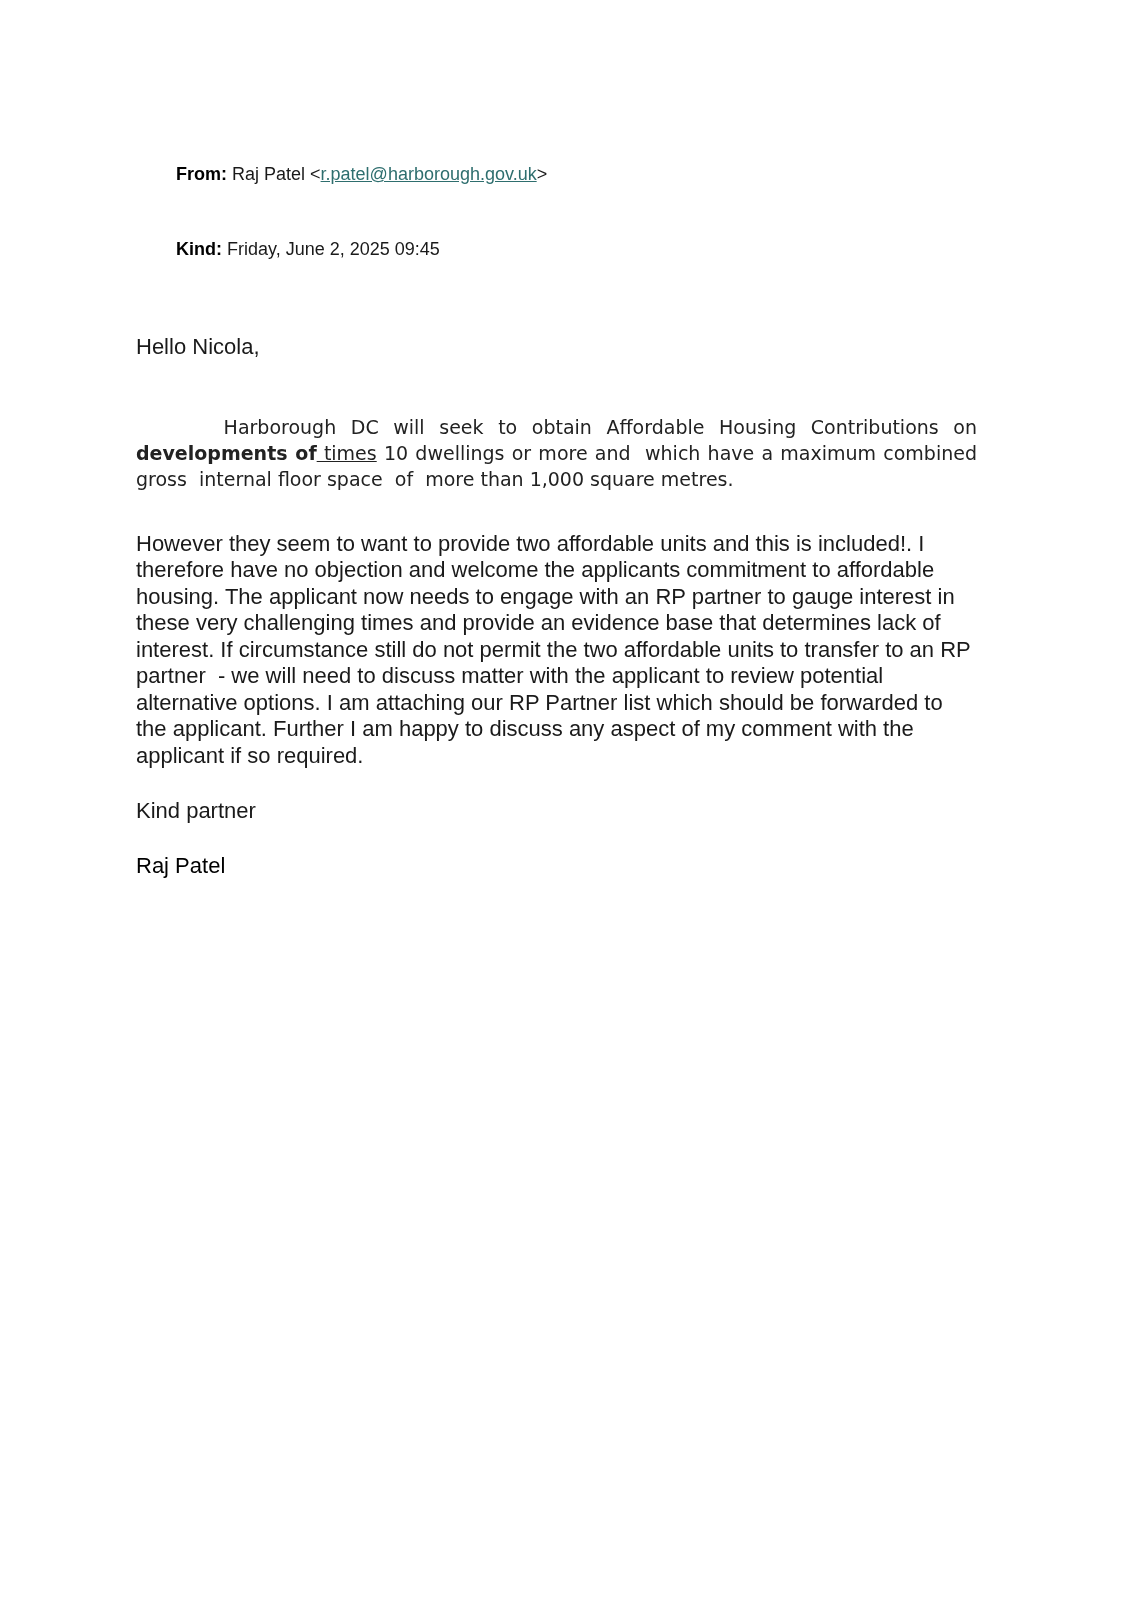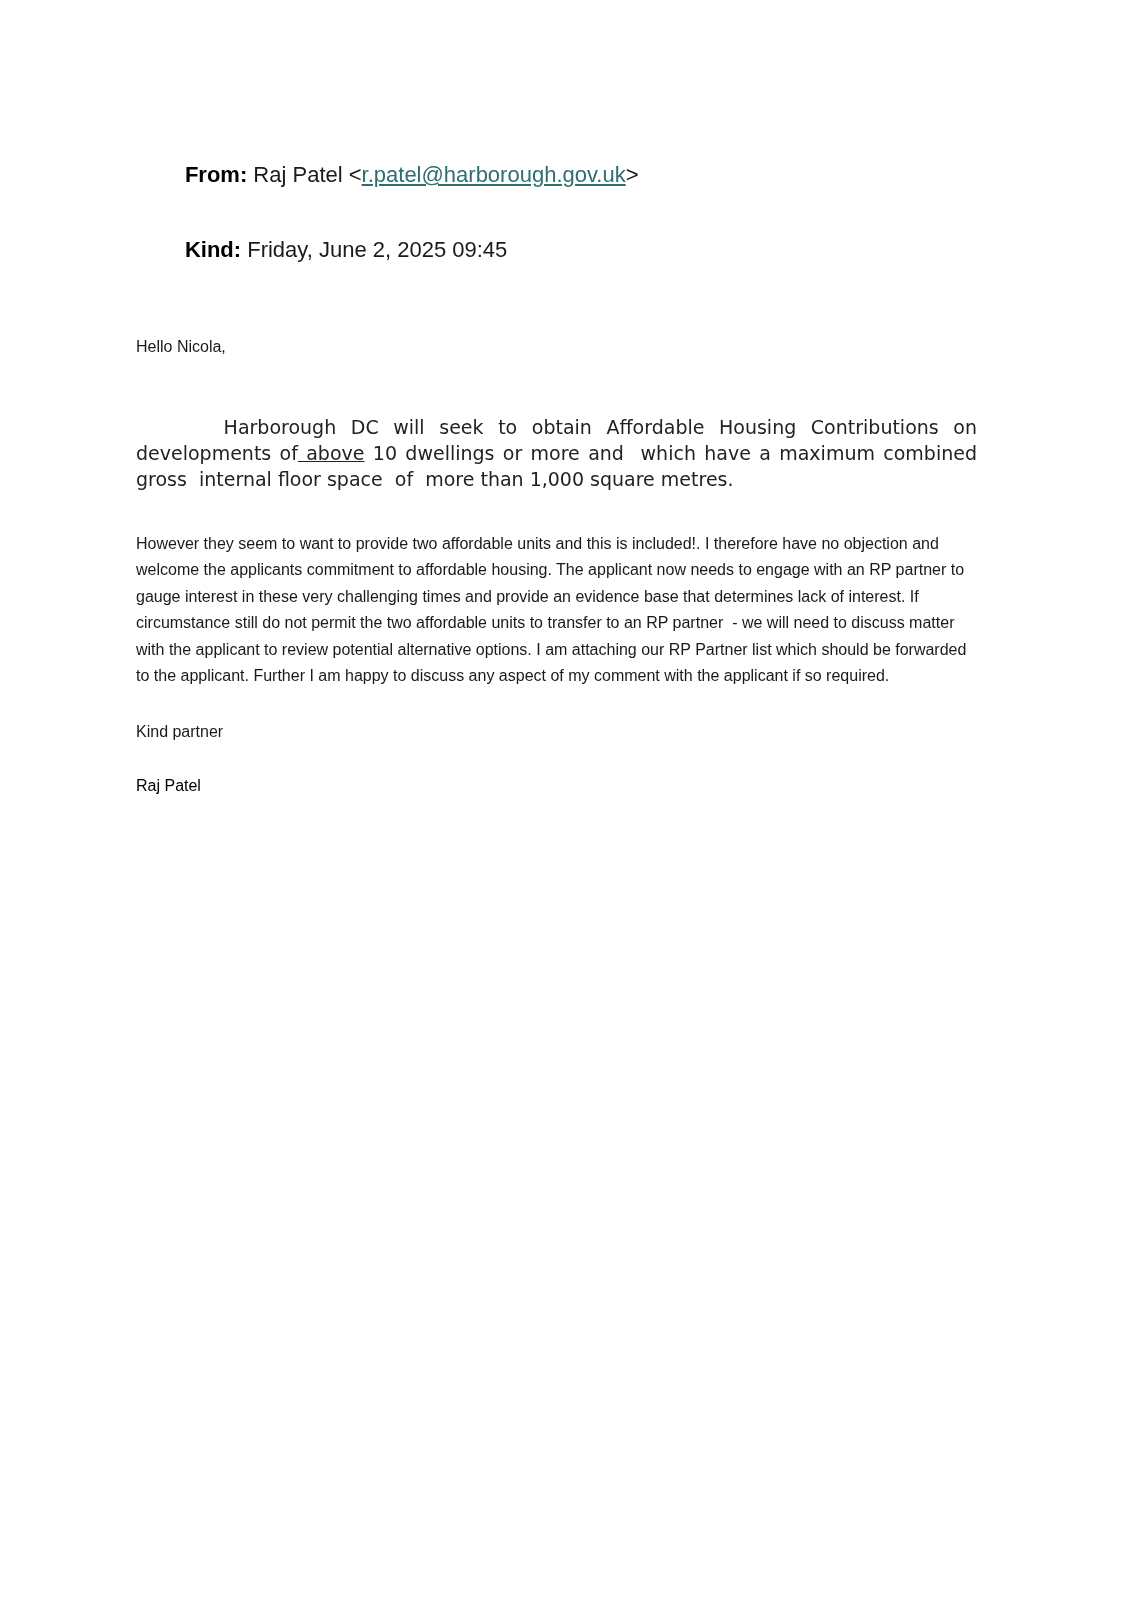--- a/index.html
+++ b/index.html
@@ -11,51 +11,51 @@
     margin: 0 auto;
     background: #ffffff;
     font-family: "Liberation Sans", sans-serif;
     color: #1a1a1a;
     padding: 137px 155px 40px 136px;
   }
   .content { width: 841px; }
 
   
   .hdr-line {
-    font-size: 22px;
+    font-size: 18px;
     line-height: 25px;
     white-space: pre-wrap;
   }
   .hdr-label { font-weight: bold; color: #000000; }
   a.email-link {
     color: #2e6e6e;
     text-decoration: underline;
     cursor: pointer;
   }
 
   
   .para {
-    font-size: 16px;
+    font-size: 22px;
     line-height: 26.5px;
     white-space: pre-wrap;
   }
   .greeting { margin-top: 47px; }
   .intro { margin-top: 35px; }
   .underline-space { text-decoration: underline; }
 
   .quote {
     margin-top: 27px;
     font-family: "DejaVu Sans", sans-serif;
     font-size: 19px;
     line-height: 26px;
     color: #222222;
     text-align: justify;
     white-space: pre-wrap;
   }
-  .quote .q-bold { font-weight: normal; }
+  .quote .q-bold { font-weight: bold; }
   .quote .q-underline { text-decoration: underline; }
 
   .main-para { margin-top: 13px; }
   .closing { margin-top: 29px; }
   .signature { margin-top: 28px; font-weight: normal; color: #000000; }
 </style>
 </head>
 <body>
 
 <div class="page">
@@ -67,21 +67,21 @@
       </div>
       <div class="hdr-line">
         <span class="hdr-label">Kind:</span><span> Friday, June 2, 2025 09:45</span>
       </div>
     </div>
 
     <div class="para greeting">Hello Nicola,</div>
 
 
     <div class="quote">
-      <span>Harborough DC will seek to obtain Affordable Housing Contributions on </span><span class="q-bold">developments of</span><span class="q-underline"> above</span><span> 10 dwellings or more and  which have a maximum combined gross  internal floor space  of  more than 1,000 square metres.</span>
+      <span>Harborough DC will seek to obtain Affordable Housing Contributions on </span><span class="q-bold">developments of</span><span class="q-underline"> times</span><span> 10 dwellings or more and  which have a maximum combined gross  internal floor space  of  more than 1,000 square metres.</span>
     </div>
 
     <div class="para main-para">However they seem to want to provide two affordable units and this is included!. I therefore have no objection and welcome the applicants commitment to affordable housing. The applicant now needs to engage with an RP partner to gauge interest in these very challenging times and provide an evidence base that determines lack of interest. If circumstance still do not permit the two affordable units to transfer to an RP partner  - we will need to discuss matter with the applicant to review potential alternative options. I am attaching our RP Partner list which should be forwarded to the applicant. Further I am happy to discuss any aspect of my comment with the applicant if so required.</div>
 
     <div class="para closing">Kind partner</div>
 
     <div class="para signature">Raj Patel</div>
 
   </div>
 </div>

